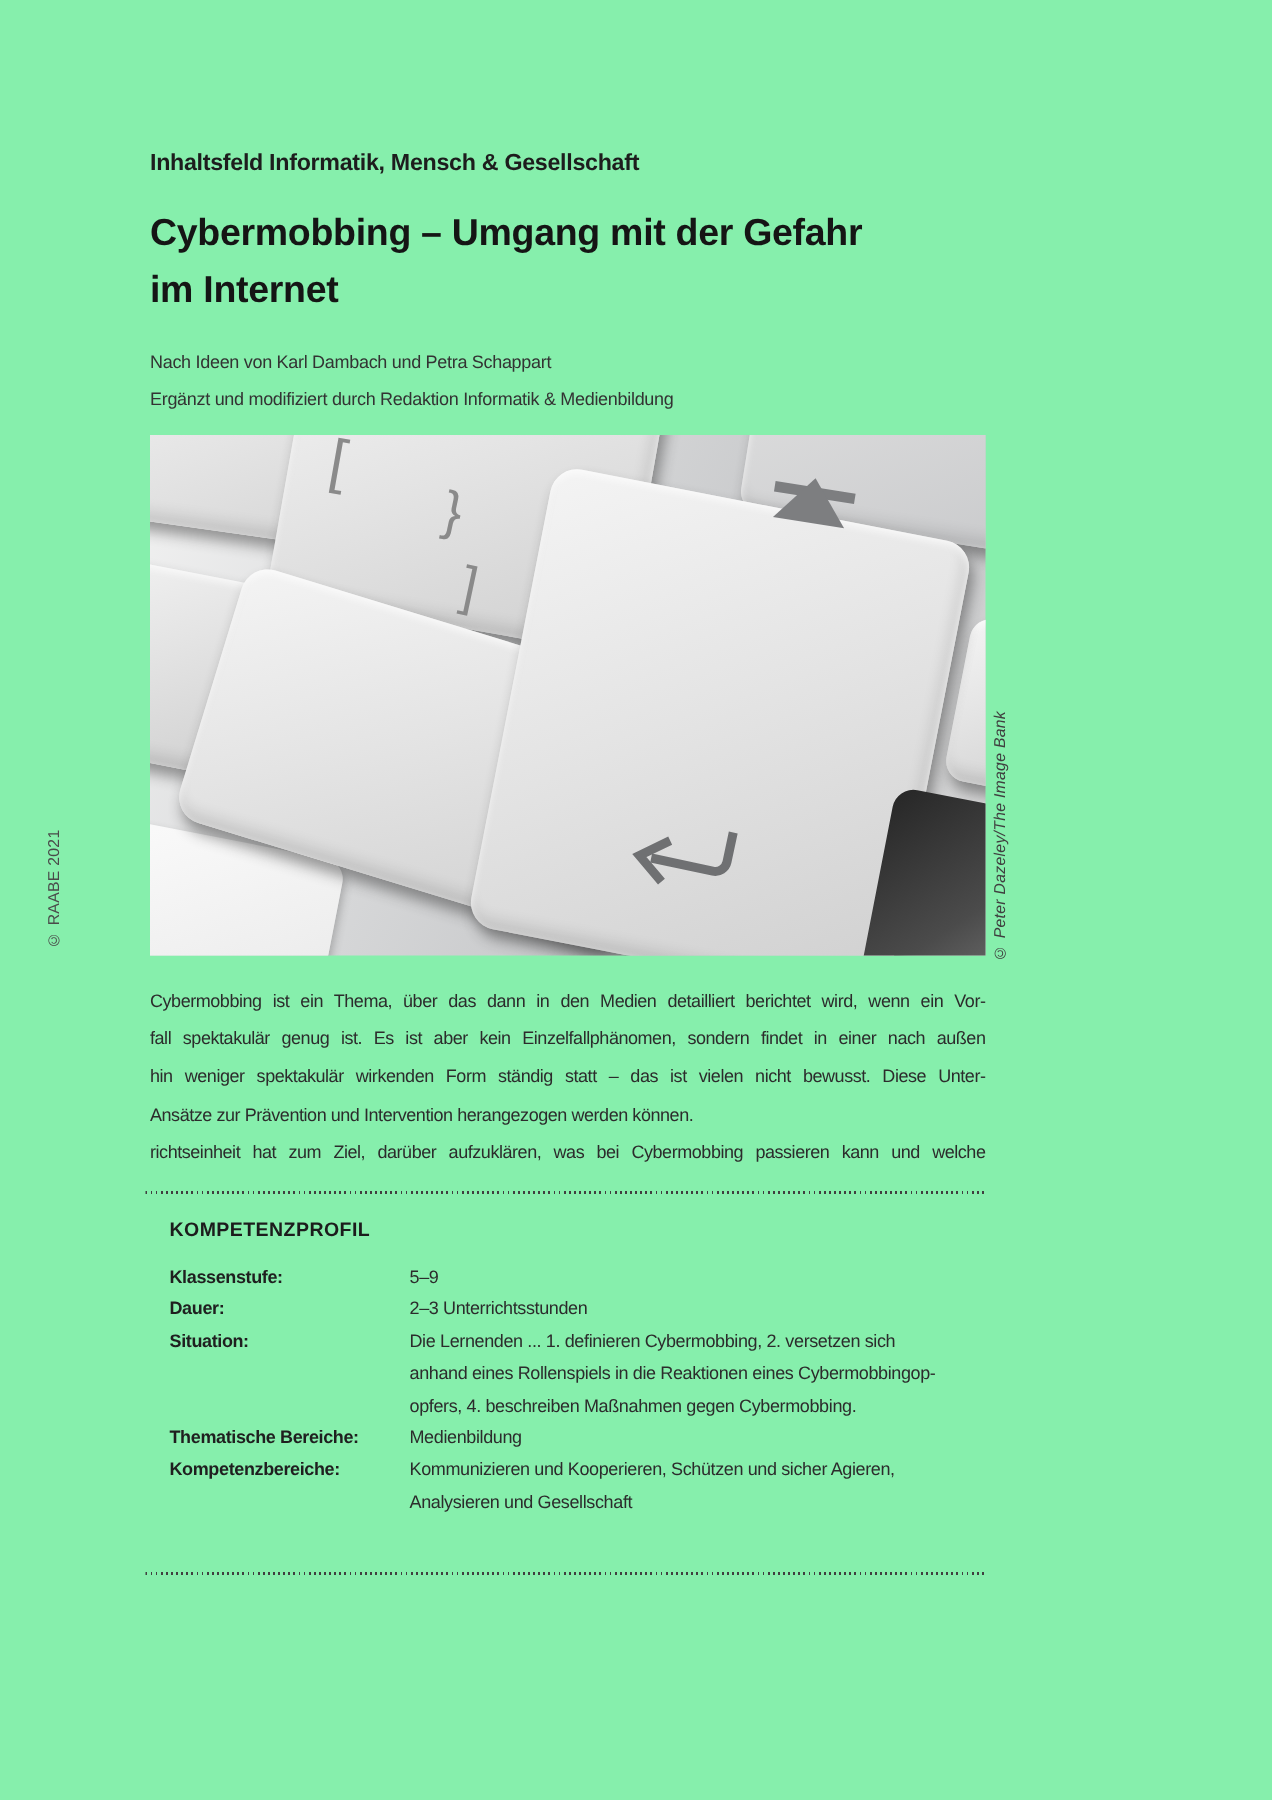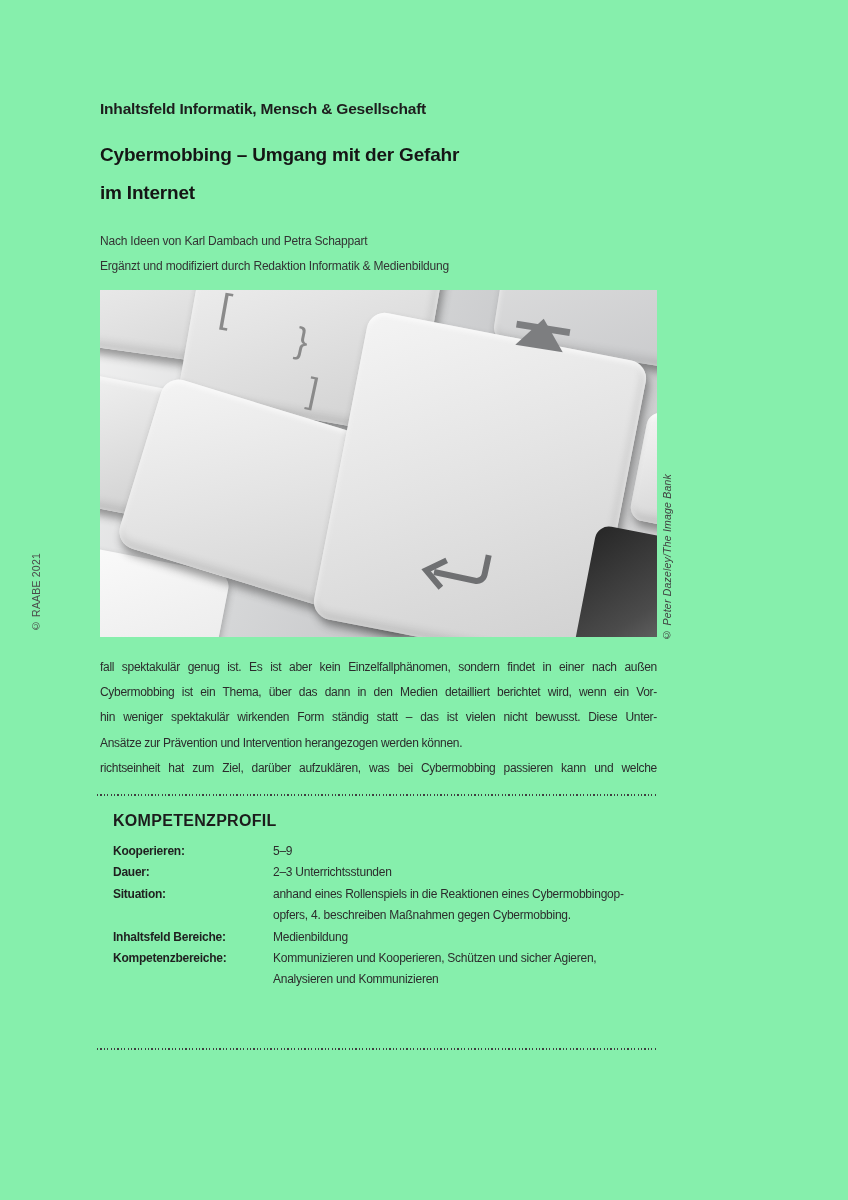--- a/index.html
+++ b/index.html
@@ -2,21 +2,21 @@
 <html><head>
 <meta charset="utf-8">
 <style>
   * { margin:0; padding:0; box-sizing:border-box; }
   html,body { background:#ffffff; }
   body { font-family:"Liberation Sans", sans-serif; }
   .page { position:relative; width:848px; height:1200px; background:#86efac; overflow:hidden; }
 
   .kicker { position:absolute; left:100px; top:100px; font-size:15.5px; font-weight:bold;
             letter-spacing:-0.2px; color:#1d1d1d; }
-  .title  { position:absolute; left:100px; top:136px; font-size:19px; font-weight:bold;
+  .title  { position:absolute; left:100px; top:136px; font-size:25px; font-weight:bold;
             line-height:38px; letter-spacing:-0.2px; color:#151515; }
   .byline { position:absolute; left:100px; top:229px; font-size:12px; line-height:24.5px;
             letter-spacing:-0.2px; color:#333333; }
 
   
   .photo { position:absolute; left:100px; top:290px; width:557px; height:347px; overflow:hidden;
            background:linear-gradient(118deg,#f2f2f2 0%,#d9dadb 35%,#c3c4c6 70%,#dcdcdc 100%); }
   .key { position:absolute; border-radius:14px; z-index:1;
          background:linear-gradient(150deg,#f4f4f4 0%,#e4e4e4 45%,#cfcfcf 100%);
          box-shadow:4px 6px 9px rgba(40,40,40,.45), inset 0 2px 6px rgba(255,255,255,.85), inset -4px -6px 10px rgba(0,0,0,.12); }
@@ -55,21 +55,21 @@
   .intro { position:absolute; left:100px; top:655px; width:557px; font-size:12px; letter-spacing:-0.3px;
            line-height:25.2px; color:#2c2c2c; }
   .intro-line { white-space:nowrap; text-align:justify; text-align-last:justify; }
   .intro-line.last { text-align-last:left; }
 
   
   .rule { position:absolute; left:97px; width:560px; height:2px;
           background-image:repeating-linear-gradient(90deg,#3f3f3f 0 1.2px, transparent 1.2px 3.4px); }
   .rule-top { top:794px; }
   .rule-bottom { top:1048px; }
-  .profile-heading { position:absolute; left:113px; top:812px; font-size:16px; font-weight:bold;
+  .profile-heading { position:absolute; left:113px; top:812px; font-size:13px; font-weight:bold;
                      letter-spacing:0.3px; color:#1c1c1c;text-align:center; }
   .profile-table { position:absolute; left:113px; top:841px; width:544px; font-size:12px;
                    letter-spacing:-0.25px; line-height:21.4px; color:#2c2c2c; }
   .profile-row { display:flex; }
   .profile-label { width:160px; flex:0 0 160px; font-weight:bold; color:#1f1f1f; }
   .profile-value div { white-space:nowrap; }
 </style>
 </head>
 <body>
 
@@ -114,60 +114,61 @@
         <path d="M72 6 v20 a8 8 0 0 1 -8 8 H22" fill="none" stroke="#6f7072" stroke-width="6"></path>
         <path d="M32 20 L14 34 L32 48" fill="none" stroke="#6f7072" stroke-width="6"></path>
       </svg>
     </span>
   </figure>
 
   <div class="credit-left">© RAABE 2021</div>
   <div class="credit-right">© Peter Dazeley/The Image Bank</div>
 
   <div class="intro">
+      <div class="intro-line">Cybermobbing ist ein Thema, über das dann in den Medien detailliert berichtet wird, wenn ein Vor-</div>
       <div class="intro-line">fall spektakulär genug ist. Es ist aber kein Einzelfallphänomen, sondern findet in einer nach außen</div>
-      <div class="intro-line">Cybermobbing ist ein Thema, über das dann in den Medien detailliert berichtet wird, wenn ein Vor-</div>
       <div class="intro-line">hin weniger spektakulär wirkenden Form ständig statt – das ist vielen nicht bewusst. Diese Unter-</div>
       <div class="intro-line last">Ansätze zur Prävention und Intervention herangezogen werden können.</div>
       <div class="intro-line">richtseinheit hat zum Ziel, darüber aufzuklären, was bei Cybermobbing passieren kann und welche</div>
     </div>
 
   <div class="rule rule-top"></div>
 
   <div class="profile-heading">KOMPETENZPROFIL</div>
   <div class="profile-table">
       <div class="profile-row">
-        <div class="profile-label">Kooperieren:</div>
+        <div class="profile-label">Klassenstufe:</div>
         <div class="profile-value">
           <div>5–9</div>
         </div>
       </div>
       <div class="profile-row">
         <div class="profile-label">Dauer:</div>
         <div class="profile-value">
           <div>2–3 Unterrichtsstunden</div>
         </div>
       </div>
       <div class="profile-row">
         <div class="profile-label">Situation:</div>
         <div class="profile-value">
+          <div>Die Lernenden ... 1. definieren Cybermobbing, 2. versetzen sich</div>
           <div>anhand eines Rollenspiels in die Reaktionen eines Cybermobbingop-</div>
           <div>opfers, 4. beschreiben Maßnahmen gegen Cybermobbing.</div>
         </div>
       </div>
       <div class="profile-row">
-        <div class="profile-label">Inhaltsfeld Bereiche:</div>
+        <div class="profile-label">Thematische Bereiche:</div>
         <div class="profile-value">
           <div>Medienbildung</div>
         </div>
       </div>
       <div class="profile-row">
         <div class="profile-label">Kompetenzbereiche:</div>
         <div class="profile-value">
           <div>Kommunizieren und Kooperieren, Schützen und sicher Agieren,</div>
-          <div>Analysieren und Kommunizieren</div>
+          <div>Analysieren und Gesellschaft</div>
         </div>
       </div>
     </div>
 
   <div class="rule rule-bottom"></div>
 
 </div>
 
 </body></html>

